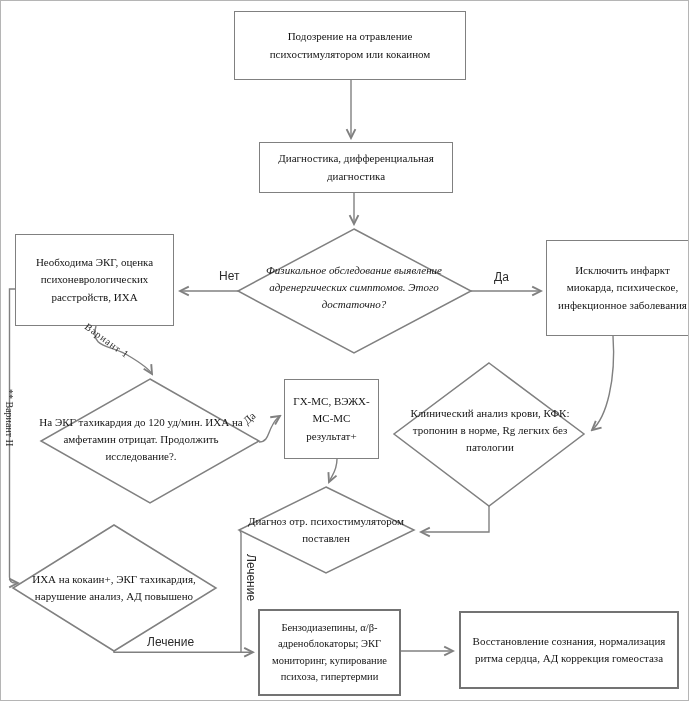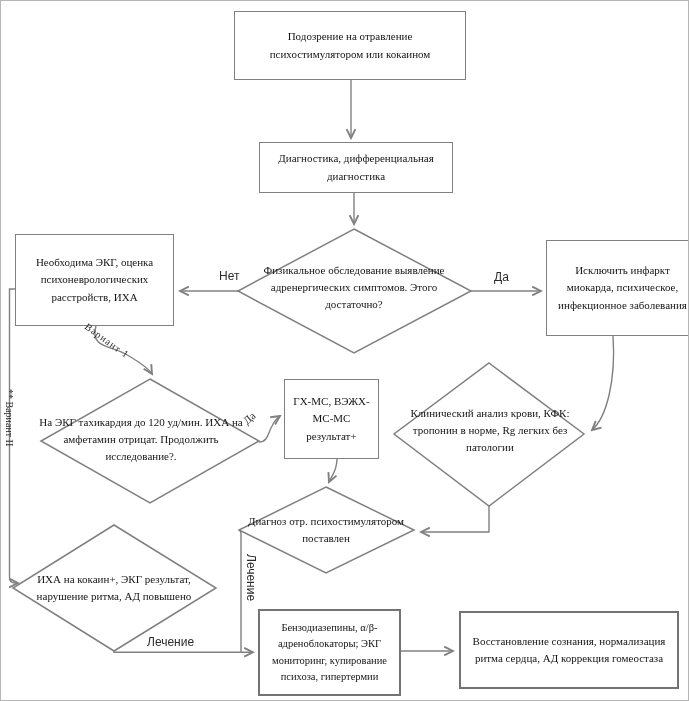--- a/index.html
+++ b/index.html
@@ -40,21 +40,21 @@
   .elabel.serif{font-family:"Liberation Serif", serif;}
   .vert{writing-mode:vertical-rl;}
   
   #n-suspicion   {left:233px;top:10px; width:232px;height:69px;}
   #n-diagnostics {left:258px;top:141px;width:194px;height:51px;}
   #n-ecg-needed  {left:14px; top:233px;width:159px;height:92px;}
   #n-exclude     {left:545px;top:239px;width:153px;height:96px;}
   #n-gcms        {left:283px;top:378px;width:95px;height:80px;}
   #n-benzo       {left:257px;top:608px;width:143px;height:87px;font-size:10.5px;}
   #n-recovery    {left:458px;top:610px;width:220px;height:78px;}
-  #t-physical    {left:243px;top:261px;width:220px;}
+  #t-physical    {left:243px;top:261px;width:220px;font-style:italic;}
   #t-tachy       {left:29px; top:413px;width:222px;}
   #t-blood       {left:394px;top:404px;width:190px;}
   #t-diagnosis   {left:232px;top:512px;width:186px;}
   #t-cocaine     {left:15px; top:570px;width:196px;}
   #l-net    {left:186px;top:268px;margin-left:32px;}
   #l-da     {left:493px;top:269px;}
   #l-da2    {left:242px;top:411px;font-size:11px;transform:rotate(-42deg);}
   #l-var1   {left:80px;top:334px;font-size:10px;letter-spacing:1px;transform:rotate(36deg);}
   #l-var2   {left:3px;top:388px;font-size:10px;height:100px;}
   #l-lech-v {left:243px;top:553px;height:70px;}
@@ -116,21 +116,21 @@
     <span>Бензодиазепины, α/β-адреноблокаторы; ЭКГ мониторинг, купирование психоза, гипертермии</span>
   </div>
   <div class="box thick" id="n-recovery">
     <span>Восстановление сознания, нормализация ритма сердца, АД коррекция гомеостаза</span>
   </div>
 
   <div class="dtext" id="t-physical">Физикальное обследование выявление адренергических симптомов. Этого достаточно?</div>
   <div class="dtext" id="t-tachy">На ЭКГ тахикардия до 120 уд/мин. ИХА на амфетамин отрицат. Продолжить исследование?.</div>
   <div class="dtext" id="t-blood">Клинический анализ крови, КФК: тропонин в норме, Rg легких без патологии</div>
   <div class="dtext" id="t-diagnosis">Диагноз отр. психостимулятором поставлен</div>
-  <div class="dtext" id="t-cocaine">ИХА на кокаин+, ЭКГ результат, нарушение ритма, АД повышено</div>
+  <div class="dtext" id="t-cocaine">ИХА на кокаин+, ЭКГ тахикардия, нарушение анализ, АД повышено</div>
 
   <div class="elabel" id="l-net">Нет</div>
   <div class="elabel" id="l-da">Да</div>
   <div class="elabel serif" id="l-da2">Да</div>
   <div class="elabel serif" id="l-var1">Вариант 1</div>
   <div class="elabel serif vert" id="l-var2">** Вариант II</div>
   <div class="elabel vert" id="l-lech-v">Лечение</div>
   <div class="elabel" id="l-lech-h">Лечение</div>
 
 </div>

